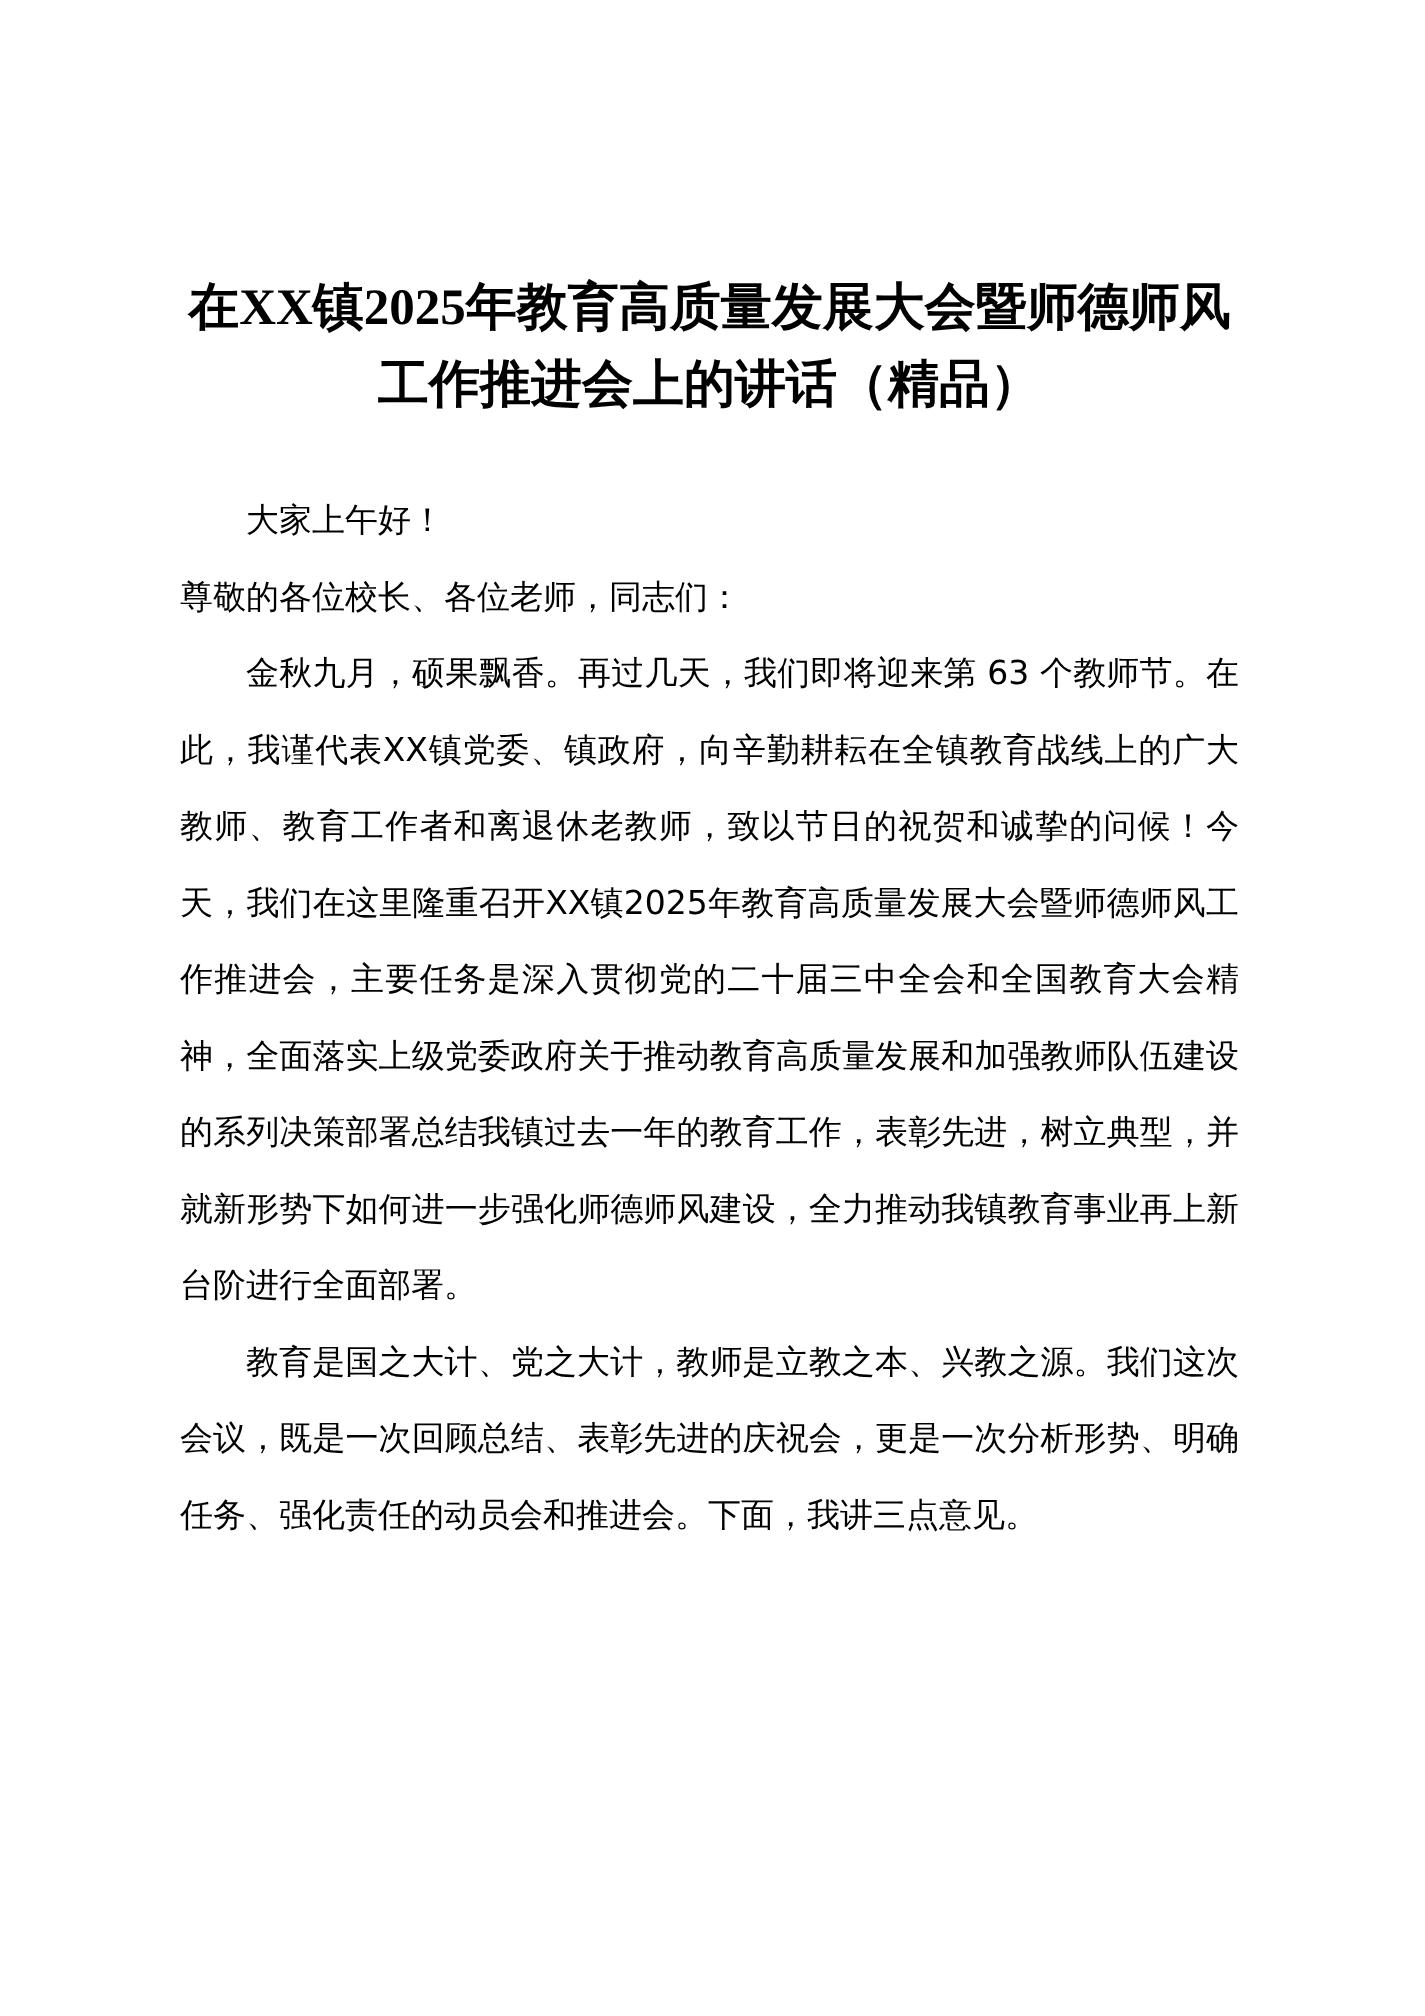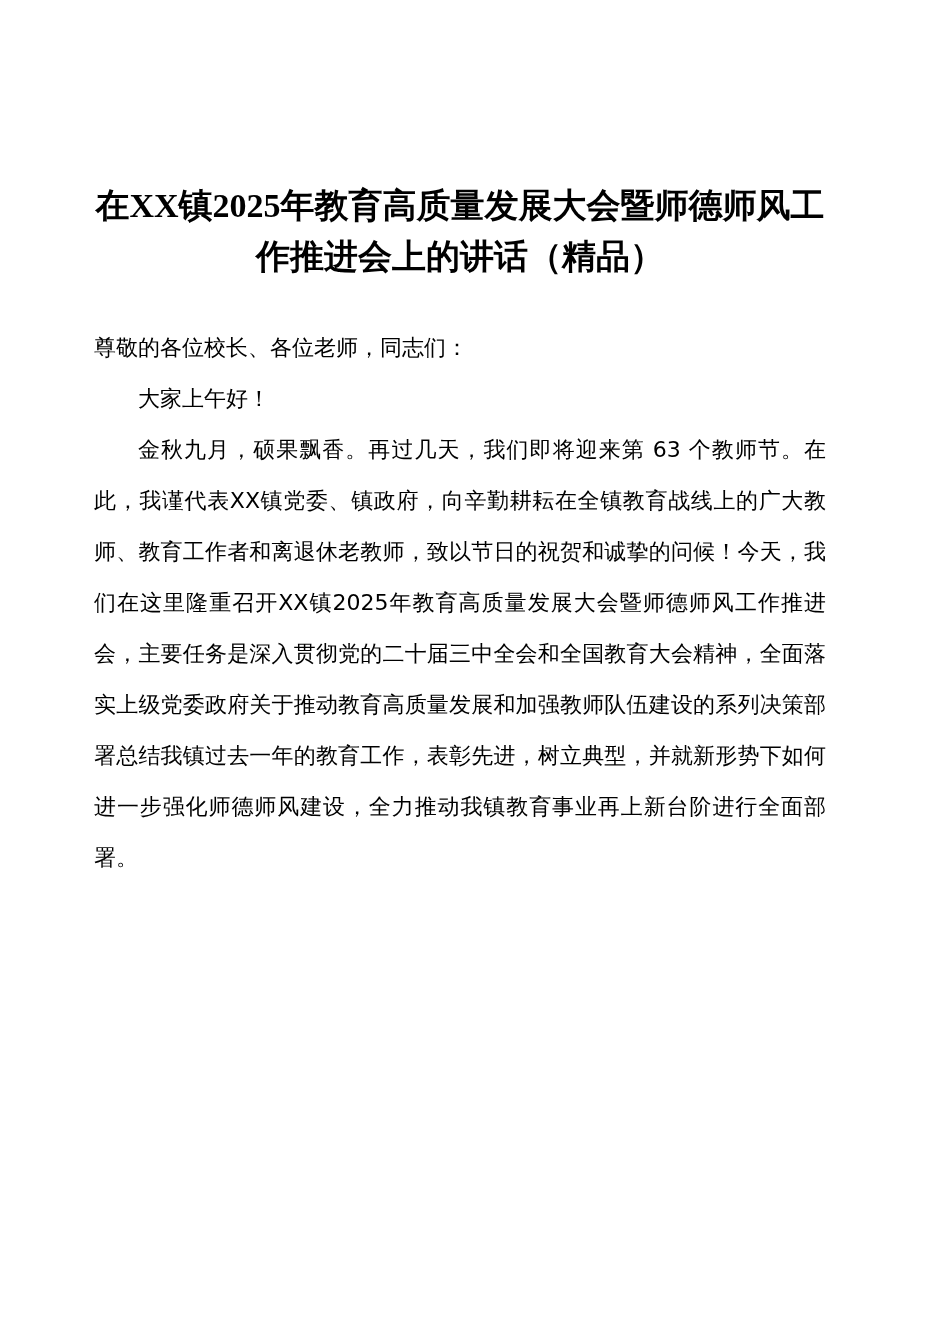--- a/index.html
+++ b/index.html
@@ -11,21 +11,21 @@
       width: 950px;
       height: 1344px;
       overflow: hidden;
       color: #000000;
     }
     .page {
       box-sizing: border-box;
       width: 950px;
       height: 1344px;
       background: #ffffff;
-      padding: 180px 124px 40px 94px;
+      padding: 180px 124px 40px 120px;
     }
     .doc-title {
       margin: 0 0 40px 0;
       font-family: "Liberation Serif", "DejaVu Serif", serif;
       font-weight: 700;
       font-size: 34px;
       line-height: 1.5;
       text-align: center;
       color: #000000;
     }
@@ -44,17 +44,18 @@
       text-indent: 0;
     }
   </style>
 </head>
 <body>
 
 <div class="page">
   <h1 class="doc-title">在XX镇2025年教育高质量发展大会暨师德师风工作推进会上的讲话（精品）</h1>
 
   <div class="doc-body">
+    <p class="para">大家上午好！</p>
     <p class="para no-indent">尊敬的各位校长、各位老师，同志们：</p>
-    <p class="para">大家上午好！</p>
     <p class="para">金秋九月，硕果飘香。再过几天，我们即将迎来第 63 个教师节。在此，我谨代表XX镇党委、镇政府，向辛勤耕耘在全镇教育战线上的广大教师、教育工作者和离退休老教师，致以节日的祝贺和诚挚的问候！今天，我们在这里隆重召开XX镇2025年教育高质量发展大会暨师德师风工作推进会，主要任务是深入贯彻党的二十届三中全会和全国教育大会精神，全面落实上级党委政府关于推动教育高质量发展和加强教师队伍建设的系列决策部署总结我镇过去一年的教育工作，表彰先进，树立典型，并就新形势下如何进一步强化师德师风建设，全力推动我镇教育事业再上新台阶进行全面部署。</p>
+    <p class="para">教育是国之大计、党之大计，教师是立教之本、兴教之源。我们这次会议，既是一次回顾总结、表彰先进的庆祝会，更是一次分析形势、明确任务、强化责任的动员会和推进会。下面，我讲三点意见。</p>
   </div>
 </div>
 
 </body></html>

